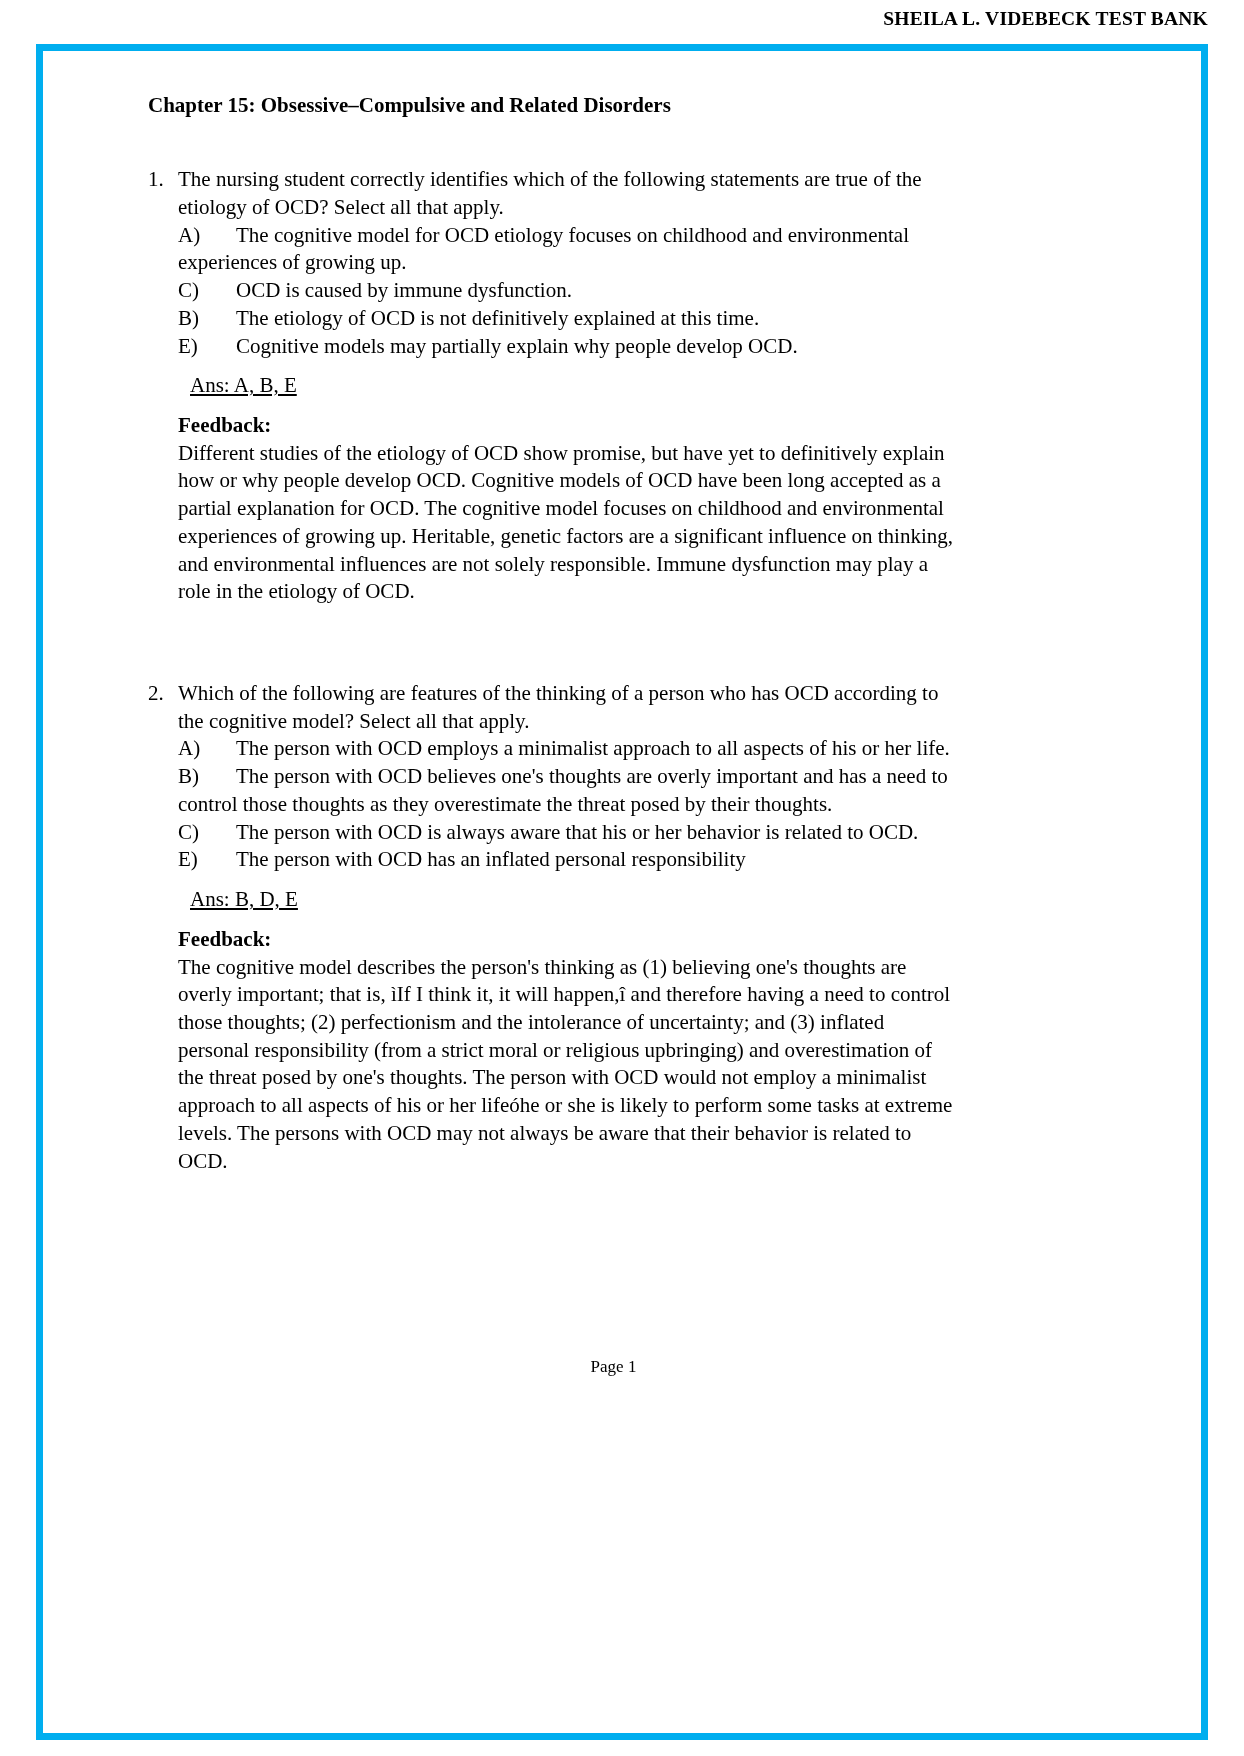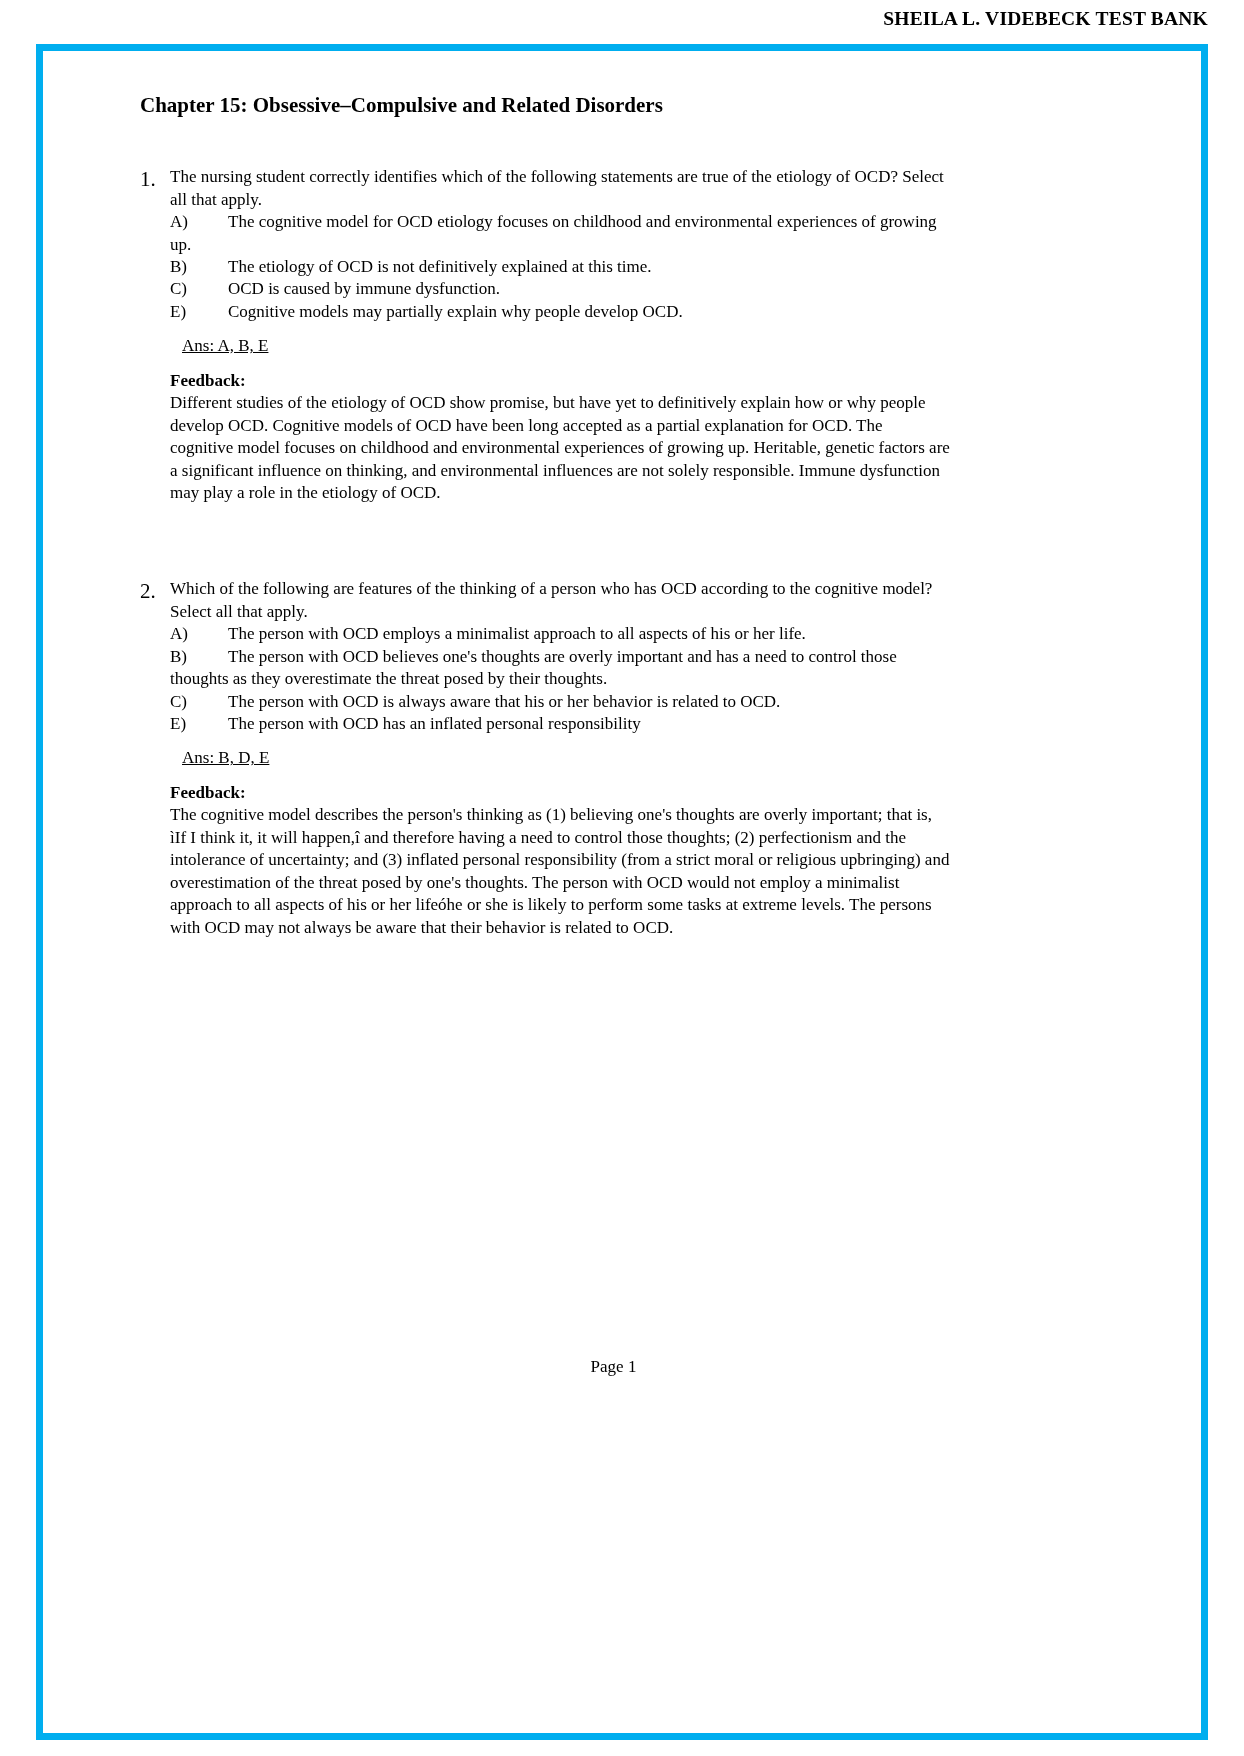--- a/index.html
+++ b/index.html
@@ -40,21 +40,21 @@
     left: 36px;
     top: 44px;
     right: 36px;
     bottom: 16px;
     border: 7px solid #00AEEF;
     box-sizing: border-box;
     background: #ffffff;
   }
   .content {
     position: absolute;
-    left: 140px;
+    left: 148px;
     top: 92px;
     width: 810px;
     box-sizing: border-box;
   }
   .chapter-title {
     font-size: 21px;
     font-weight: bold;
     margin: 0 0 48px 0;
     line-height: 1.25;
   }
@@ -67,21 +67,21 @@
   }
   .q-num {
     width: 30px;
     flex: 0 0 30px;
     font-size: 21px;
     line-height: 1.32;
     text-align: left;
   }
   .q-body {
     flex: 1 1 auto;
-    font-size: 17px;
+    font-size: 21px;
     line-height: 1.32;
   }
   .q-stem {
     margin: 0;
     text-align: left;
   }
   .choice {
     margin: 0;
     text-align: left;
     text-indent: 0;
@@ -133,24 +133,24 @@
     <div class="question-block">
       <div class="q-row">
         <div class="q-num">1.</div>
         <div class="q-body">
           <p class="q-stem">The nursing student correctly identifies which of the following statements are true of the etiology of OCD? Select all that apply.</p>
 
           <p class="choice">
             <span class="letter">A)</span><span>The cognitive model for OCD etiology focuses on childhood and environmental experiences of growing up.</span>
           </p>
           <p class="choice">
-            <span class="letter">B)</span><span>The etiology of OCD is not definitively explained at this time.</span>
+            <span class="letter">C)</span><span>OCD is caused by immune dysfunction.</span>
           </p>
           <p class="choice">
-            <span class="letter">C)</span><span>OCD is caused by immune dysfunction.</span>
+            <span class="letter">B)</span><span>The etiology of OCD is not definitively explained at this time.</span>
           </p>
           <p class="choice">
             <span class="letter">E)</span><span>Cognitive models may partially explain why people develop OCD.</span>
           </p>
 
           <p class="ans-line">Ans:  A, B, E</p>
           <p class="feedback-label">Feedback:</p>
           <p class="feedback-text">Different studies of the etiology of OCD show promise, but have yet to definitively explain how or why people develop OCD. Cognitive models of OCD have been long accepted as a partial explanation for OCD. The cognitive model focuses on childhood and environmental experiences of growing up. Heritable, genetic factors are a significant influence on thinking, and environmental influences are not solely responsible. Immune dysfunction may play a role in the etiology of OCD.</p>
         </div>
       </div>

